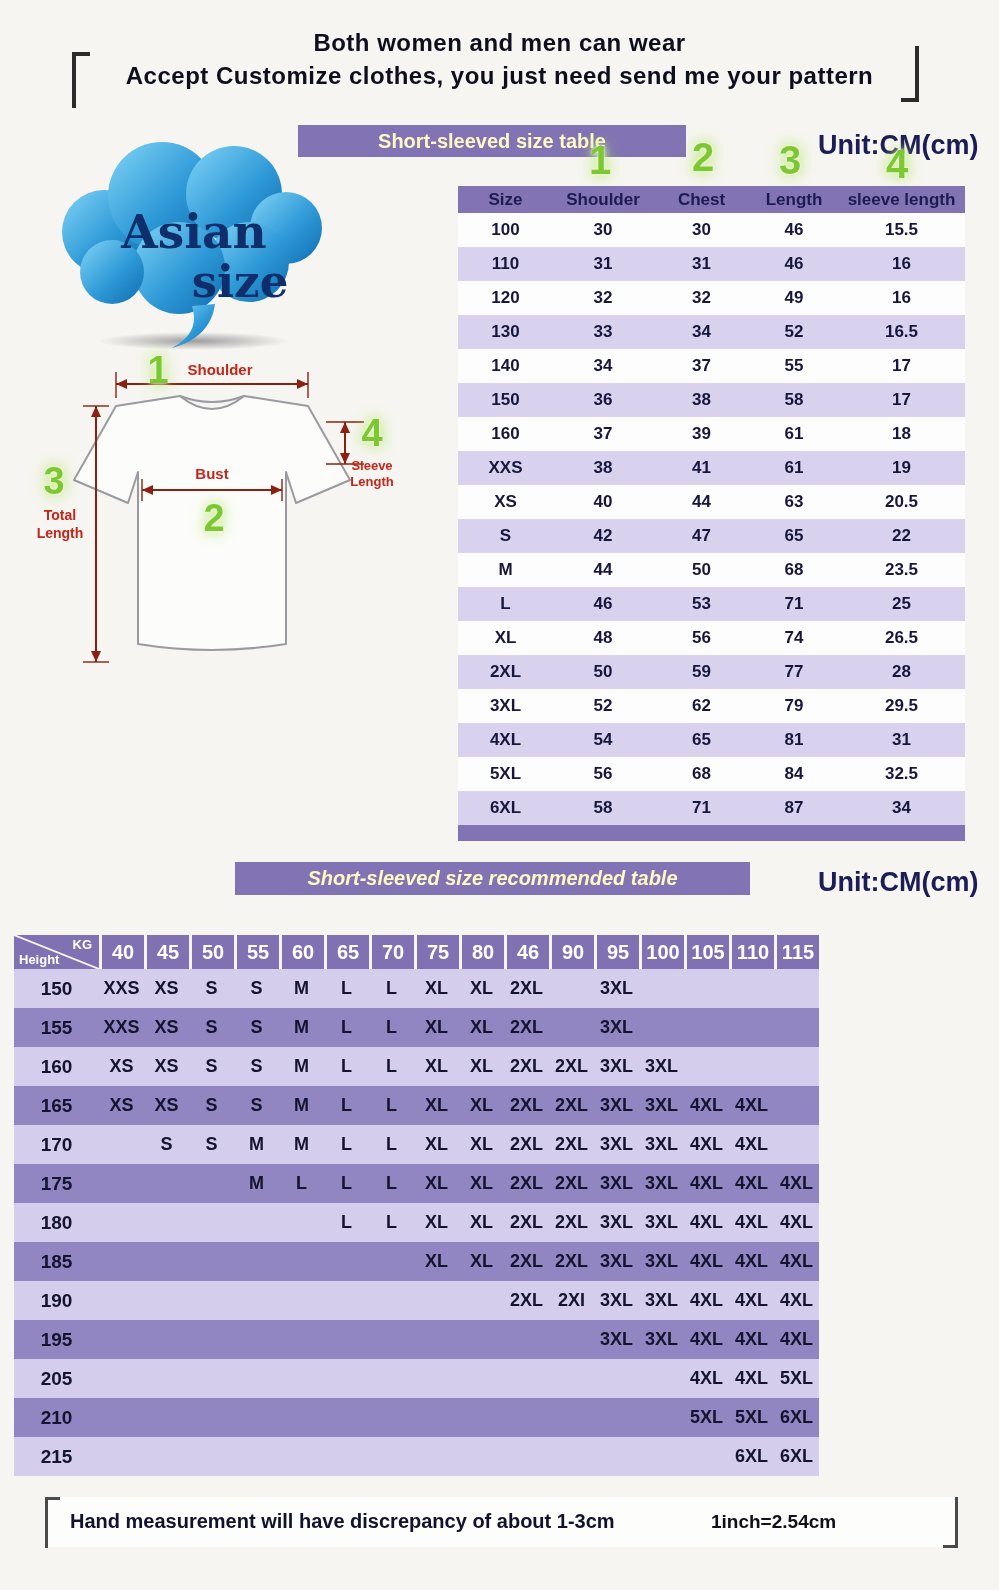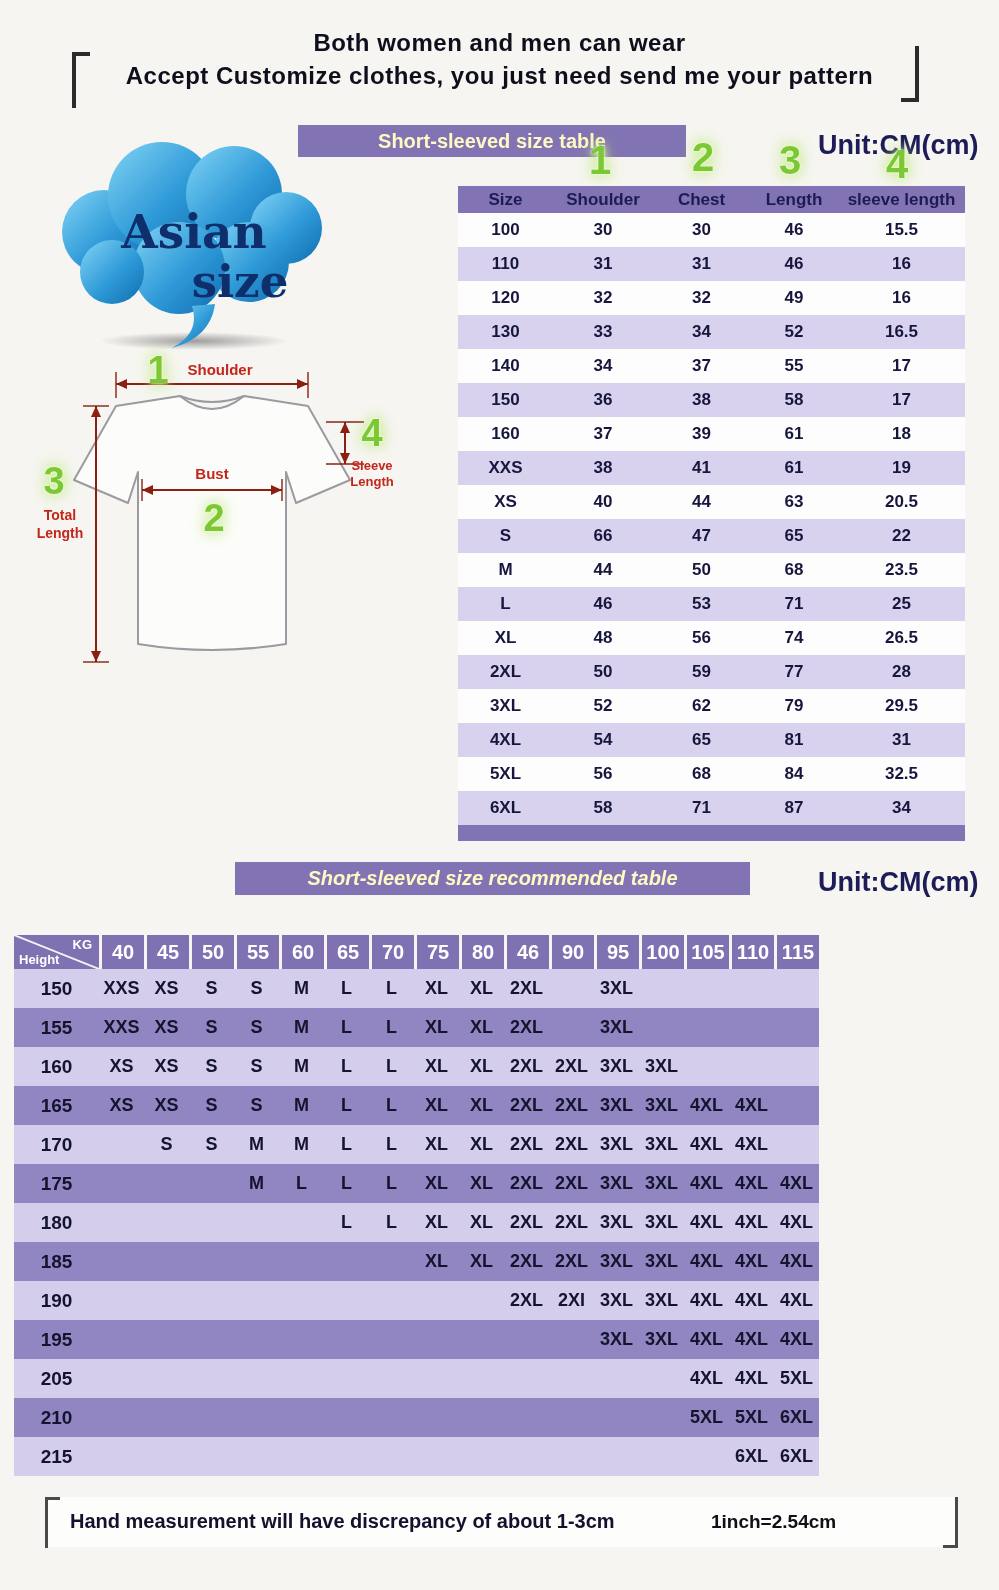--- a/index.html
+++ b/index.html
@@ -225,21 +225,21 @@
         </div>
         <div class="st-row odd">
           <div class="st-cell">XS</div>
           <div class="st-cell">40</div>
           <div class="st-cell">44</div>
           <div class="st-cell">63</div>
           <div class="st-cell">20.5</div>
         </div>
         <div class="st-row even">
           <div class="st-cell">S</div>
-          <div class="st-cell">66</div>
+          <div class="st-cell">42</div>
           <div class="st-cell">47</div>
           <div class="st-cell">65</div>
           <div class="st-cell">22</div>
         </div>
         <div class="st-row odd">
           <div class="st-cell">M</div>
           <div class="st-cell">44</div>
           <div class="st-cell">50</div>
           <div class="st-cell">68</div>
           <div class="st-cell">23.5</div>

